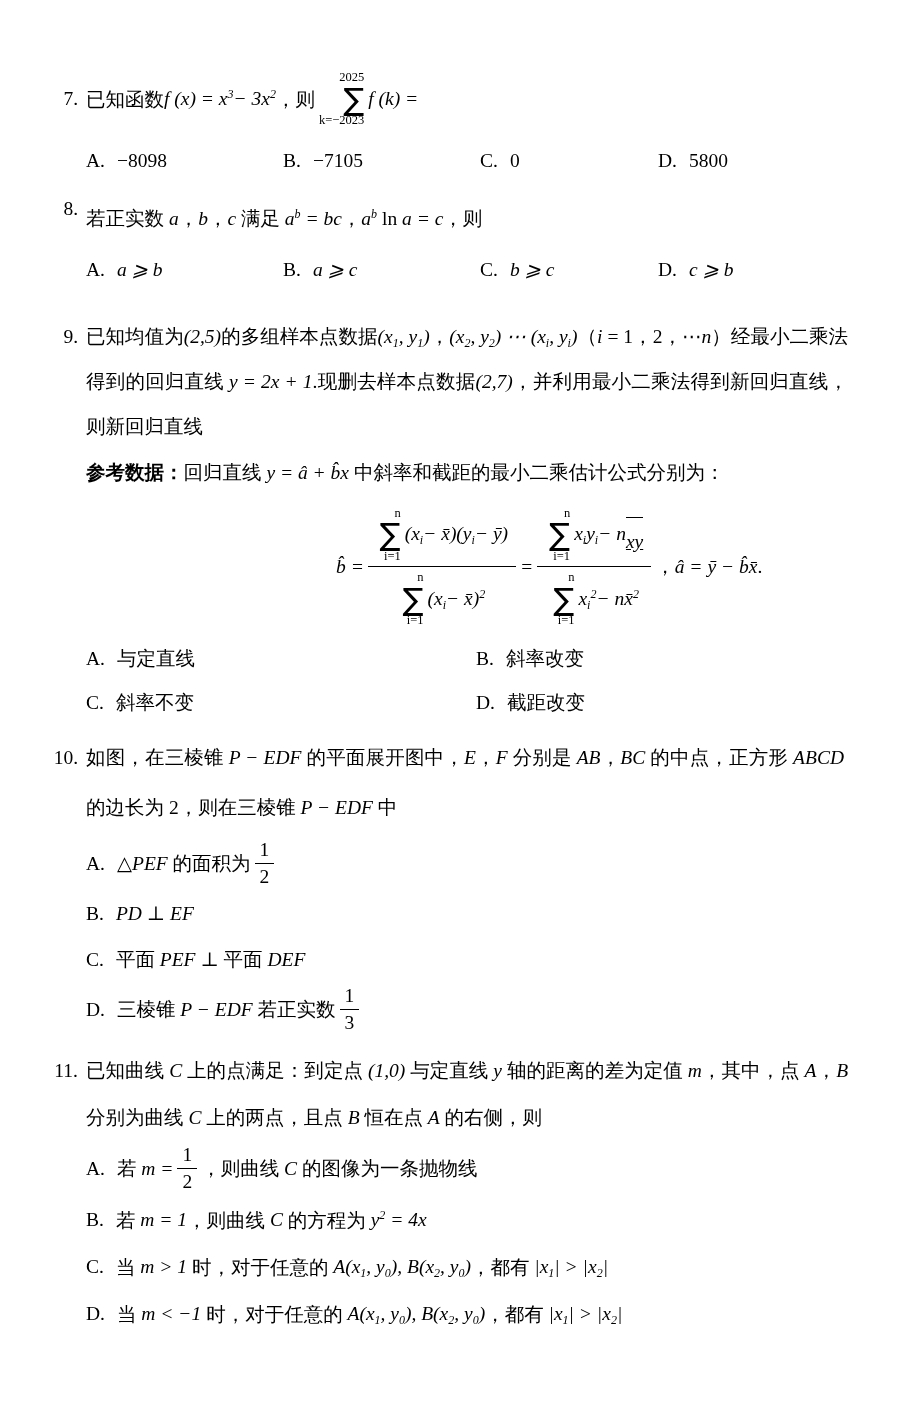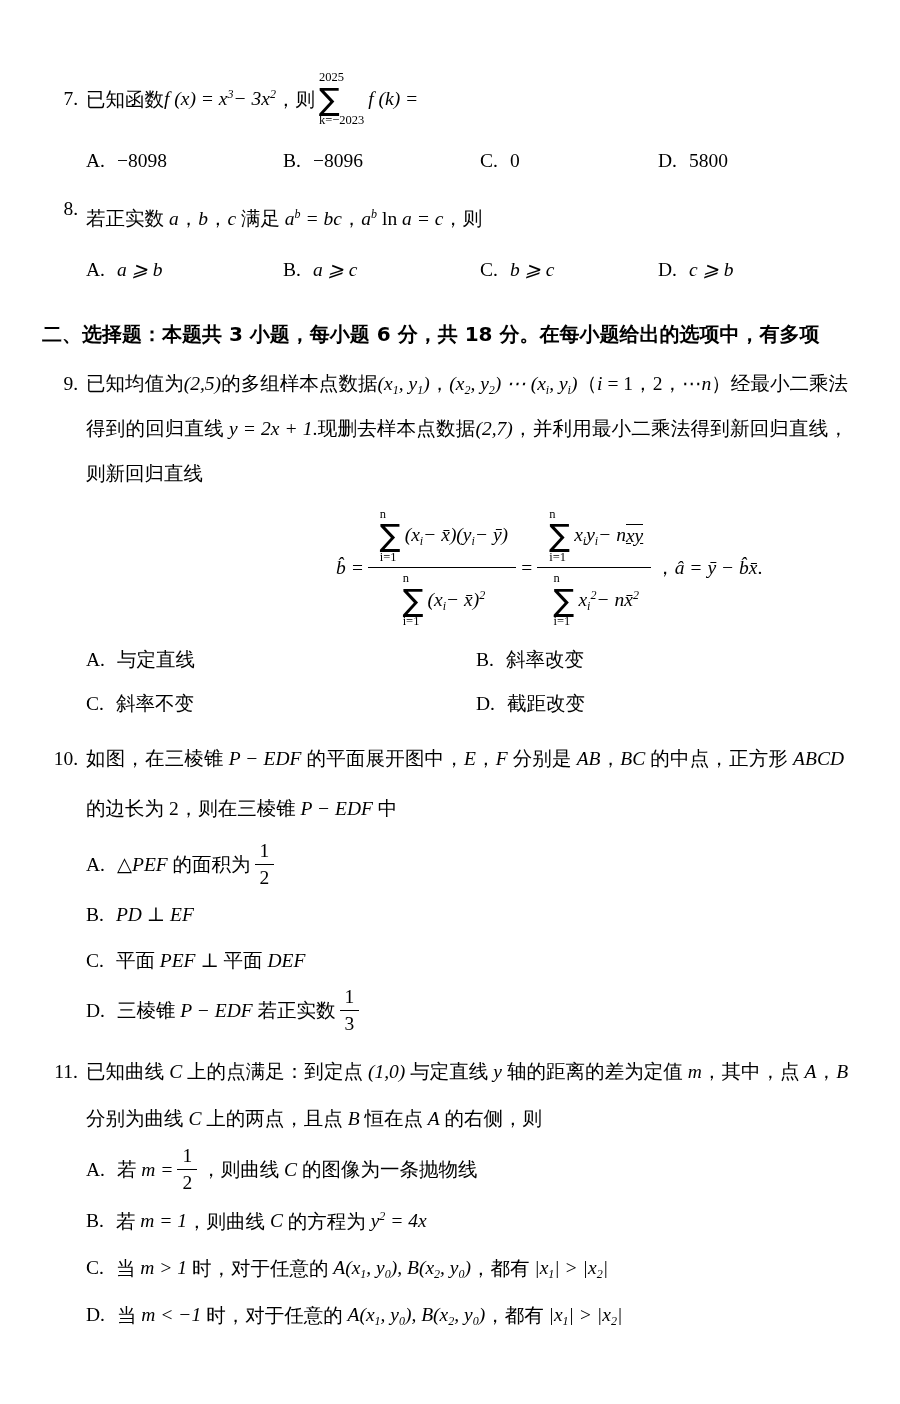--- a/index.html
+++ b/index.html
@@ -16,25 +16,25 @@
   .rt-r{font-family:"Liberation Serif","DejaVu Serif",serif;}
   .rt-b{font-family:"DejaVu Sans","Liberation Sans",sans-serif;font-weight:bold;}
   sub,sup{font-size:12px;line-height:0;font-family:"Liberation Serif",serif;font-style:italic;}
   sub{vertical-align:-4px;}
   sup{vertical-align:7px;}
   
   .frac{display:inline-flex;flex-direction:column;align-items:center;vertical-align:middle;margin:0 4px;}
   .frac .num,.frac .den{display:flex;align-items:center;justify-content:center;padding:1px 5px;line-height:1.25;}
   .frac .num{border-bottom:1.4px solid #000;}
   
-  .sum{display:inline-flex;flex-direction:column;align-items:flex-start;vertical-align:middle;line-height:1;margin:0 4px;font-style:normal;}
+  .sum{display:inline-flex;flex-direction:column;align-items:flex-end;vertical-align:middle;line-height:1;margin:0 4px;font-style:normal;}
   .sum .lim{font-size:12.5px;font-family:"Liberation Serif",serif;font-style:normal;line-height:1.15;}
   .sum .sigma{font-size:31px;line-height:.92;font-family:"DejaVu Sans",sans-serif;font-weight:normal;}
   
-  .rt-bar{display:inline-block;border-top:1.3px solid #000;line-height:1.05;padding-top:1px;text-decoration:underline;}
+  .rt-bar{display:inline-block;border-top:1.3px solid #000;line-height:1.05;padding-top:14px;text-decoration:underline;}
 
   .question{position:relative;padding-left:46px;}
   .qnum{position:absolute;left:0;top:0;width:38px;text-align:right;font-family:"Liberation Serif",serif;}
 
   
   .q7 .stem{display:flex;align-items:center;height:86px;}
   .q7 .qnum{height:86px;display:flex;align-items:center;justify-content:flex-end;}
   .opts-grid4{display:grid;grid-template-columns:197px 197px 178px auto;line-height:34px;margin-top:2px;}
   
   .q8{margin-top:20px;}
@@ -95,21 +95,21 @@
           </span>
           <span class="rt-i"> f (k) =</span>
         </div>
       <div class="opts-grid4">
         <div class="opt">
             <span class="opt-label">A.</span>
             <span class="opt-body"><span class="rt-r">−8098</span></span>
           </div>
         <div class="opt">
             <span class="opt-label">B.</span>
-            <span class="opt-body"><span class="rt-r">−8096</span></span>
+            <span class="opt-body"><span class="rt-r">−7105</span></span>
           </div>
         <div class="opt">
             <span class="opt-label">C.</span>
             <span class="opt-body"><span class="rt-r">0</span></span>
           </div>
         <div class="opt">
             <span class="opt-label">D.</span>
             <span class="opt-body"><span class="rt-r">5800</span></span>
           </div>
       </div>
@@ -135,27 +135,27 @@
           </div>
         <div class="opt">
             <span class="opt-label">D.</span>
             <span class="opt-body"><span class="rt-i">c ⩾ b</span></span>
           </div>
       </div>
     </div>
   </div>
 
   <div class="section-header">
-    <div class="hl1">二、选择题：本题共 3 小题，每小题 6 分，共 18 分。在每小题给出的选项中，有多项</div>
   </div>
 
   <div class="question q9">
     <div class="qnum">9.</div>
     <div class="qbody">
       <div class="stem"><span class="rt-cn">已知均值为</span><span class="rt-i">(2,5)</span><span class="rt-cn">的多组样本点数据</span><span class="rt-i">(x<sub>1</sub></span><span class="rt-i">, y<sub>1</sub></span><span class="rt-i">)</span><span class="rt-cn">，</span><span class="rt-i">(x<sub>2</sub></span><span class="rt-i">, y<sub>2</sub></span><span class="rt-i">) ⋯ (x<sub>i</sub></span><span class="rt-i">, y<sub>i</sub></span><span class="rt-i">)</span><span class="rt-cn">（</span><span class="rt-i">i</span><span class="rt-r"> = 1</span><span class="rt-cn">，2，⋯</span><span class="rt-i">n</span><span class="rt-cn">）经最小二乘法得到的回归直线 </span><span class="rt-i">y = 2x + 1</span><span class="rt-r">.</span><span class="rt-cn">现删去样本点数据</span><span class="rt-i">(2,7)</span><span class="rt-cn">，并利用最小二乘法得到新回归直线，则新回归直线</span></div>
+      <div class="refdata"><span class="rt-b">参考数据：</span><span class="rt-cn">回归直线 </span><span class="rt-i">y = â + b̂x</span><span class="rt-cn"> 中斜率和截距的最小二乘估计公式分别为：</span></div>
       <div class="formula">
           <span class="rt-i">b̂ = </span>
           <span class="frac">
             <span class="num">
               <span class="sum">
                 <span class="lim">n</span>
                 <span class="sigma">∑</span>
                 <span class="lim">i=1</span>
               </span>
               <span class="rt-i">(x<sub>i</sub></span>

